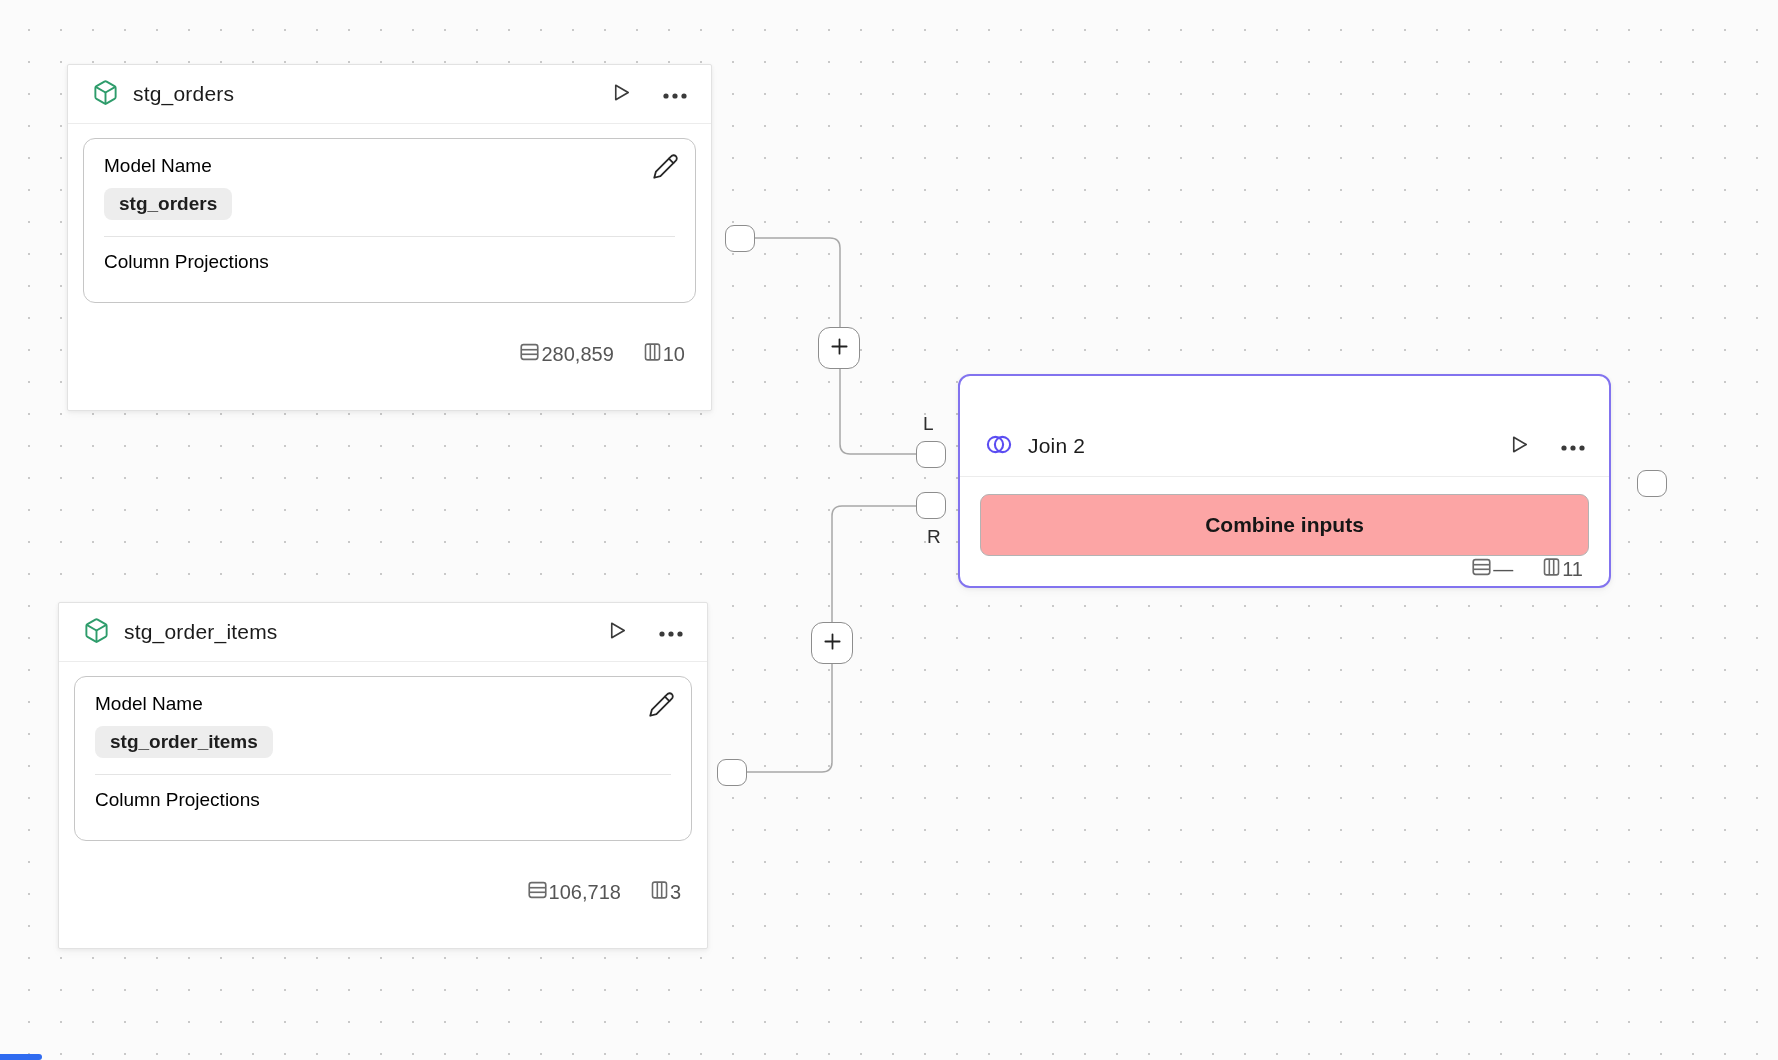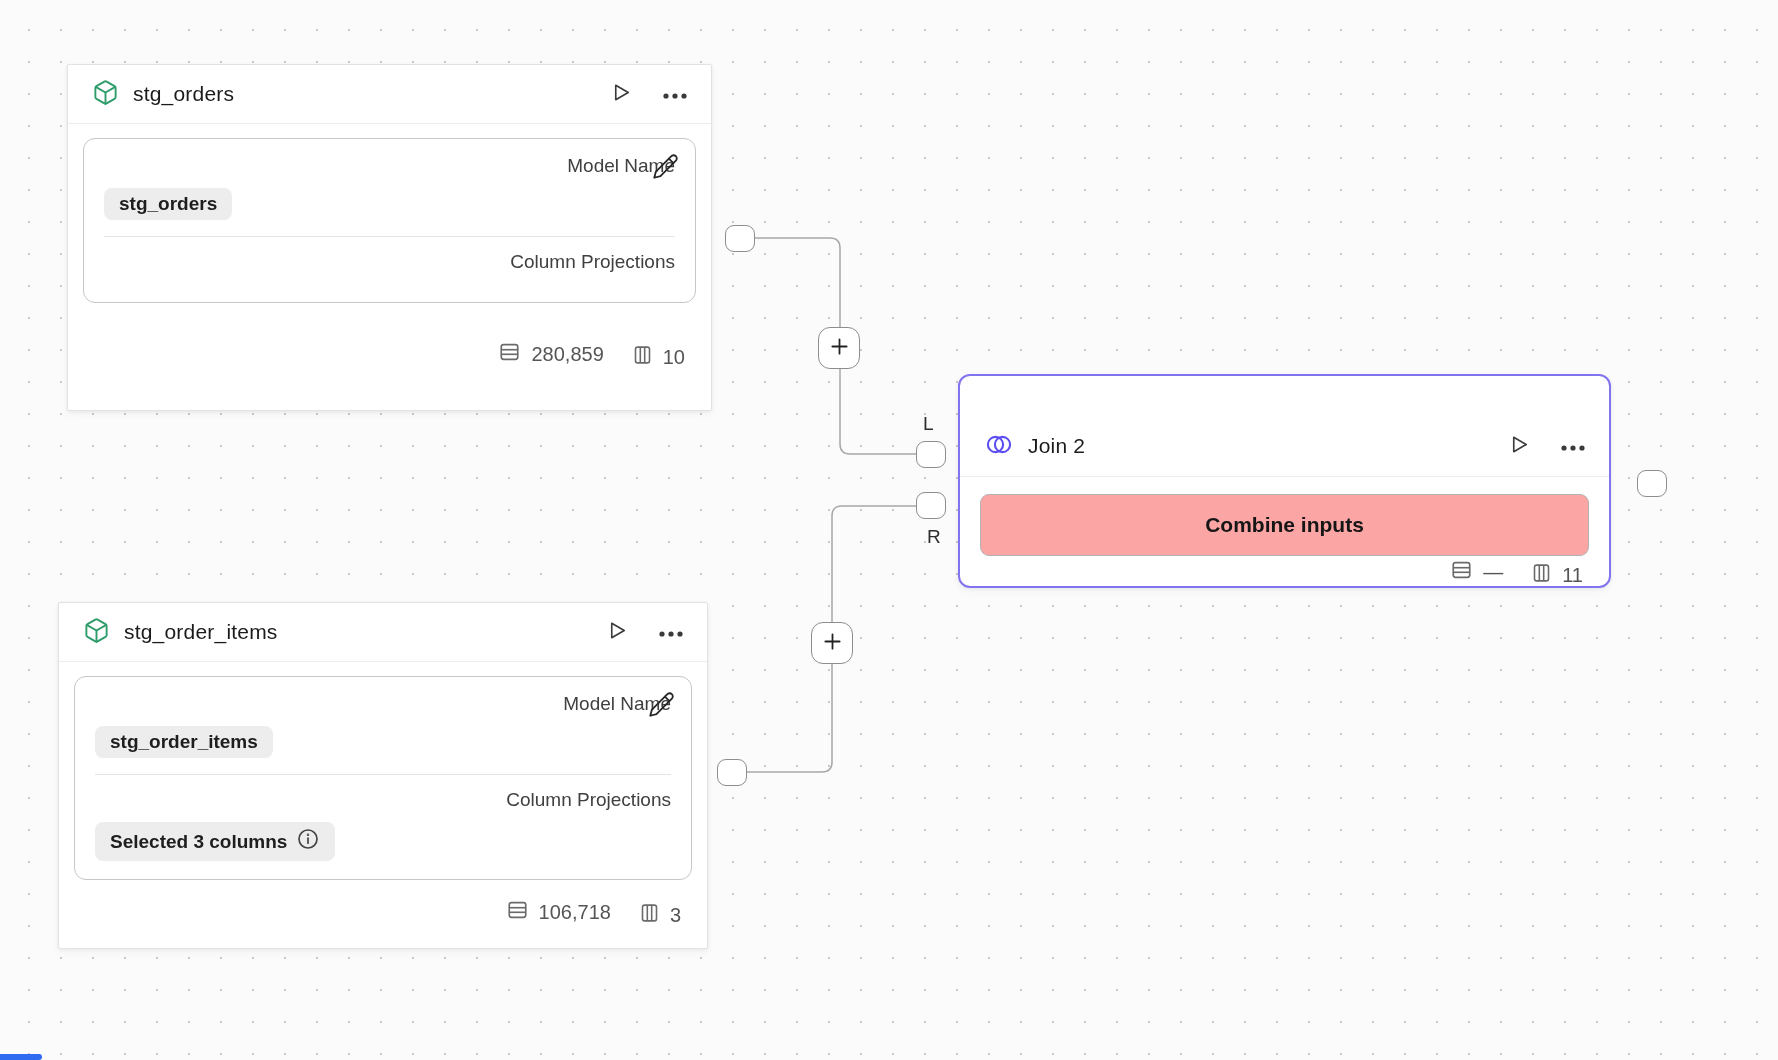--- a/index.html
+++ b/index.html
@@ -24,28 +24,28 @@
   .node.join { border:2px solid #8273ef; border-radius:12px; }
 
   .node-header { display:flex; align-items:center; gap:14px; height:59px; padding:0 24px; border-bottom:1px solid #ececec; flex:0 0 auto; }
   .node.join .node-header { height:61px;margin-top:40px; }
   .node-title { font-size:21px; font-weight:500; color:#1b1b1b; letter-spacing:.2px; }
   .header-actions { margin-left:auto; display:flex; align-items:center; gap:30px; }
   .icon-btn { display:flex; align-items:center; justify-content:center; cursor:pointer; background:none; border:none; }
 
   .node-body { padding:14px 15px 0 15px; }
   .inner-card { position:relative; border:1px solid #c6c6c6; border-radius:12px; padding:16px 20px 18px 20px; background:#fff; }
-  .field-label { font-size:19px; color:#404040; margin-bottom:11px;text-align:right; }
+  .field-label { font-size:19px; color:#000000; margin-bottom:11px; }
   .chip { display:inline-flex; align-items:center; gap:9px; background:#ededed; border-radius:8px; padding:5px 15px; font-size:19px; font-weight:600; color:#1e1e1e; }
   .card-divider { border:none; border-top:1px solid #e4e4e4; margin:16px 0 14px 0; }
   .edit-btn { position:absolute; top:14px; right:16px; }
 
   .node-footer { margin-top:auto; display:flex; align-items:center; justify-content:flex-end; padding:0 26px 4px 26px; height:100%; color:#5d5d5d; }
-  .stat { display:flex; align-items:center; gap:10px; font-size:20px; font-weight:500; color:#555; }
-  .stat + .stat { margin-left:28px;margin-top:6px; }
+  .stat { display:flex; align-items:center; gap:0; font-size:20px; font-weight:500; color:#555; }
+  .stat + .stat { margin-left:28px; }
 
   .join-body { padding:17px 20px 0 20px; }
   .combine-btn { width:100%; height:62px; background:#fca5a5; border:1px solid #b3b3b3; border-radius:9px;
     font-family:"Liberation Sans", sans-serif; font-size:21px; font-weight:600; color:#161616;
     display:flex; align-items:center; justify-content:center; cursor:pointer; }
 
   .port { position:absolute; width:30px; height:27px; background:#fff; border:1.5px solid #8d8d8d; border-radius:9px; }
   .plus-btn { position:absolute; width:42px; height:42px; background:#fff; border:1.5px solid #8d8d8d; border-radius:12px;
     display:flex; align-items:center; justify-content:center; cursor:pointer; }
   .port-label { position:absolute; font-size:19px; color:#2e2e2e; }
@@ -171,30 +171,20 @@
                 <path d="m15 5 4 4"></path>
             </svg>
           </span>
         </button>
         <div class="field-label">Model Name</div>
         <span class="chip">
           <span>stg_order_items</span>
         </span>
         <hr class="card-divider">
         <div class="field-label">Column Projections</div>
-        <span class="chip">
-          <span>Selected 3 columns</span>
-          <span>
-            <svg width="24" height="24" viewBox="0 0 24 24" fill="none" stroke="#454545" stroke-width="1.7" stroke-linecap="round">
-              <circle cx="12" cy="12" r="9"></circle>
-                <path d="M12 16.2v-5"></path>
-                <circle cx="12" cy="7.8" r="0.4" fill="#454545"></circle>
-            </svg>
-          </span>
-        </span>
       </div>
     </div>
     <div class="node-footer">
       <span class="stat">
         <span>
           <svg width="23" height="22" viewBox="0 0 24 24" fill="none" stroke="#6a6a6a" stroke-width="1.8" stroke-linejoin="round">
               <rect x="3" y="4" width="18" height="16" rx="2.5"></rect>
               <path d="M21 9.5H3"></path>
               <path d="M21 14.5H3"></path>
             </svg>

